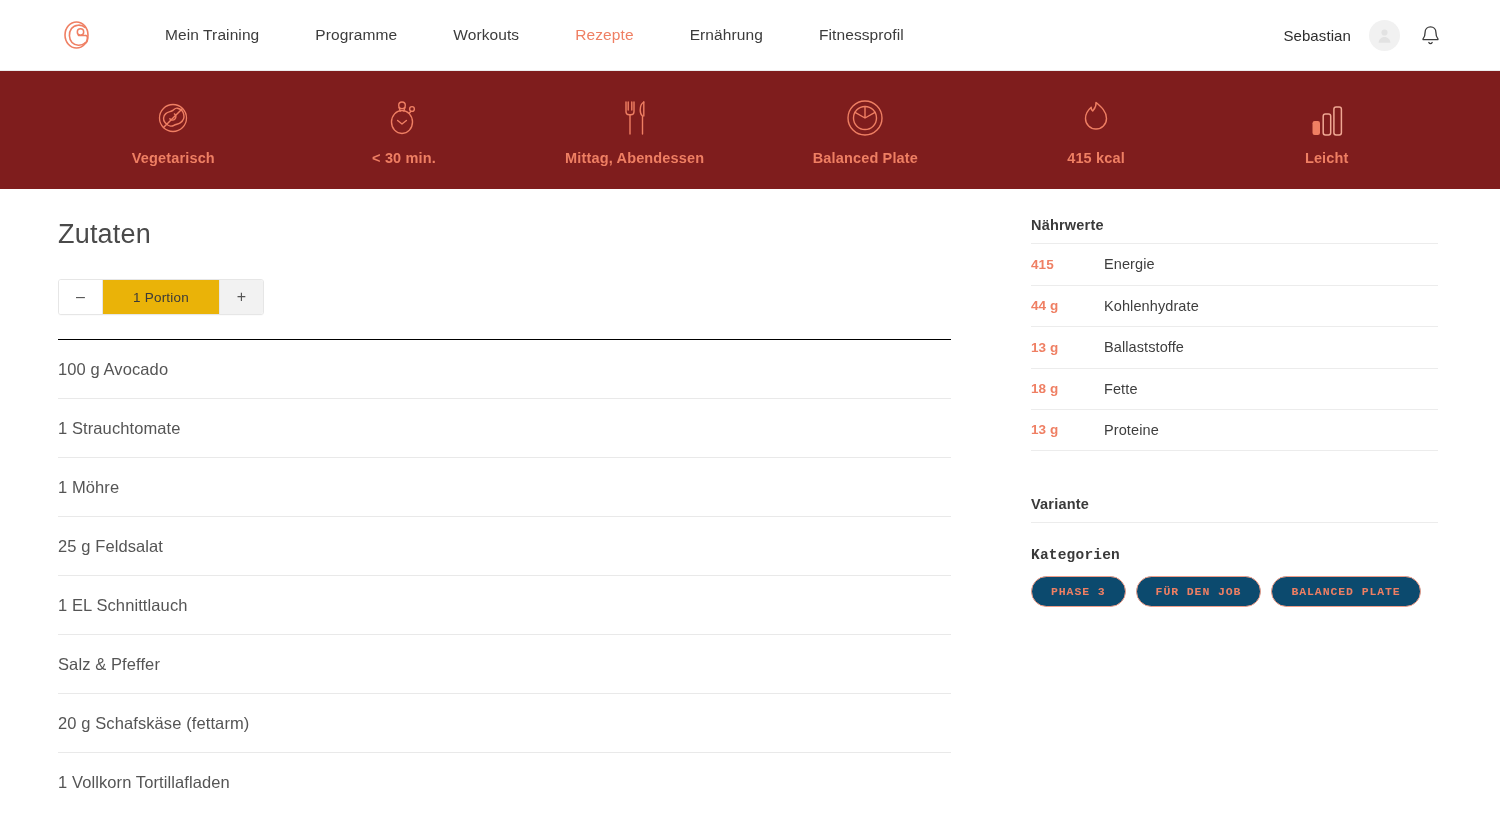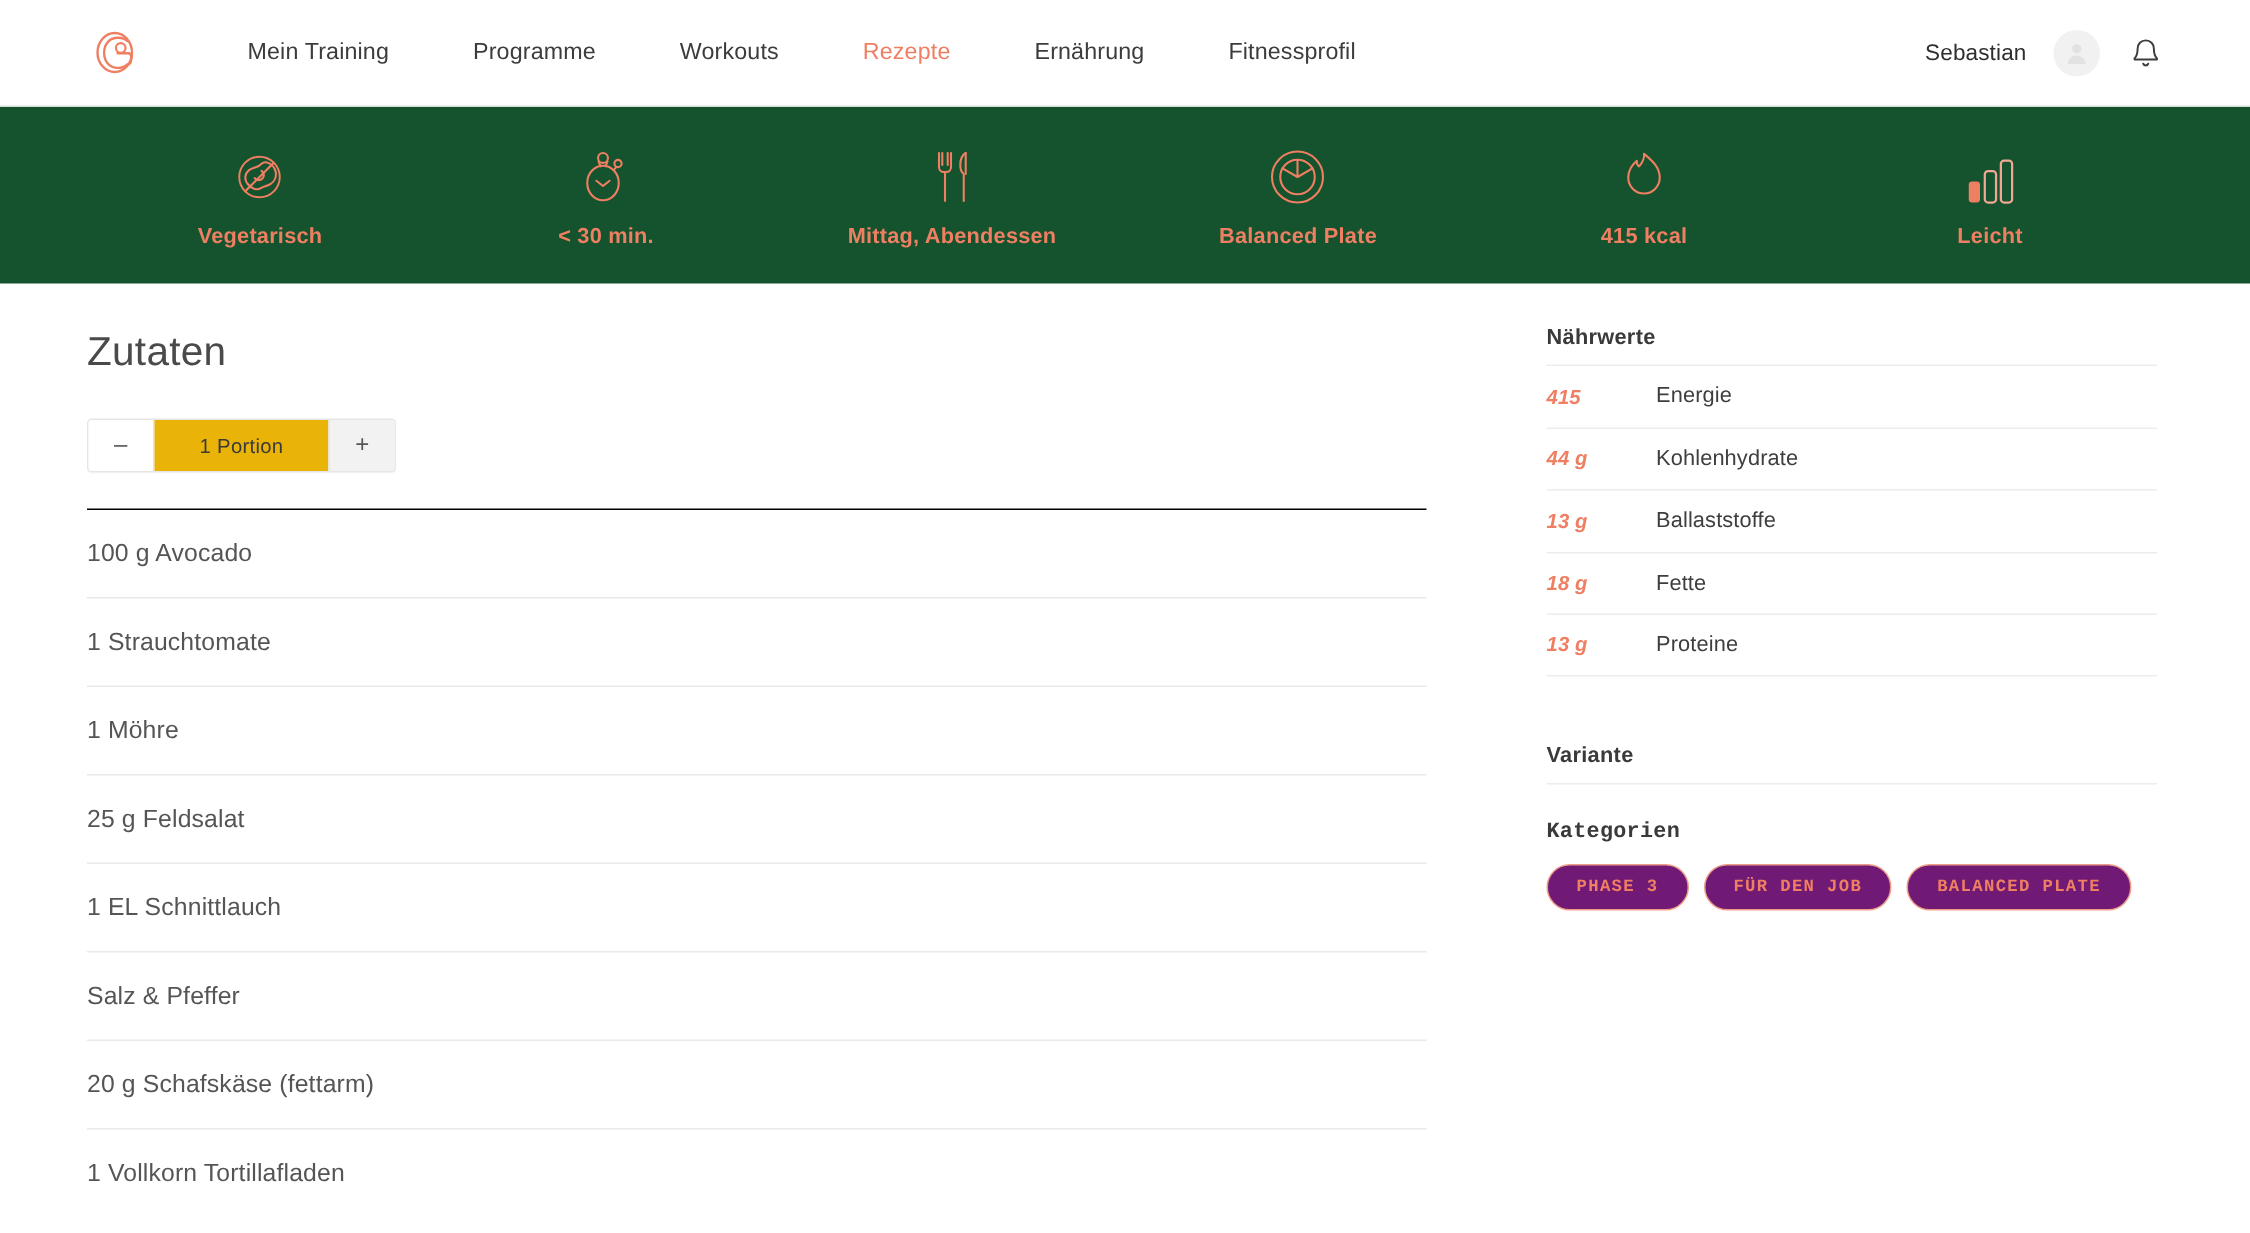--- a/index.html
+++ b/index.html
@@ -66,21 +66,21 @@
     border-radius: 50%;
     background: #f1f1f1;
     display: flex;
     align-items: center;
     justify-content: center;
   }
   .bell { width: 24px; height: 26px; display:flex; align-items:center; justify-content:center; cursor:pointer;}
 
   
   .attrbar {
-    background: #14532d;
+    background: #7f1d1d;
     height: 118px;
     display: flex;
     align-items: center;
     padding: 0 58px;
   }
   .attr {
     display: flex;
     flex-direction: column;
     align-items: center;
     justify-content: center;
@@ -193,21 +193,20 @@
     height: 41.5px;
   }
   .nutri-row:last-child { border-bottom: 1px solid #ececec; }
   .nutri-val {
     width: 73px;
     flex: 0 0 73px;
     font-size: 13.5px;
     color: #ef7f63;
     font-weight: 600;
     letter-spacing: 0.1px;
-    font-style: italic;
   }
   .nutri-name {
     font-size: 14.5px;
     color: #3e3e3e;
     letter-spacing: 0.1px;
   }
 
   .variante-block { margin-top: 45px; width: 407px; }
   .variante-rule {
     border-top: 1px solid #ececec;
@@ -223,21 +222,21 @@
     margin-top: 13px;
   }
   .pill {
     border: 1px solid #ef9d88;
     border-radius: 20px;
     color: #ef7f63;
     font-size: 11.5px;
     font-weight: 700;
     letter-spacing: 0.9px;
     padding: 8px 19px 8px 19px;
-    background: #701a75;
+    background: #0c4a6e;
     white-space: nowrap;
     cursor: pointer;
   }
 
   svg { display: block; }
 </style>
 </head>
 <body>
 
 <div class="topnav">

